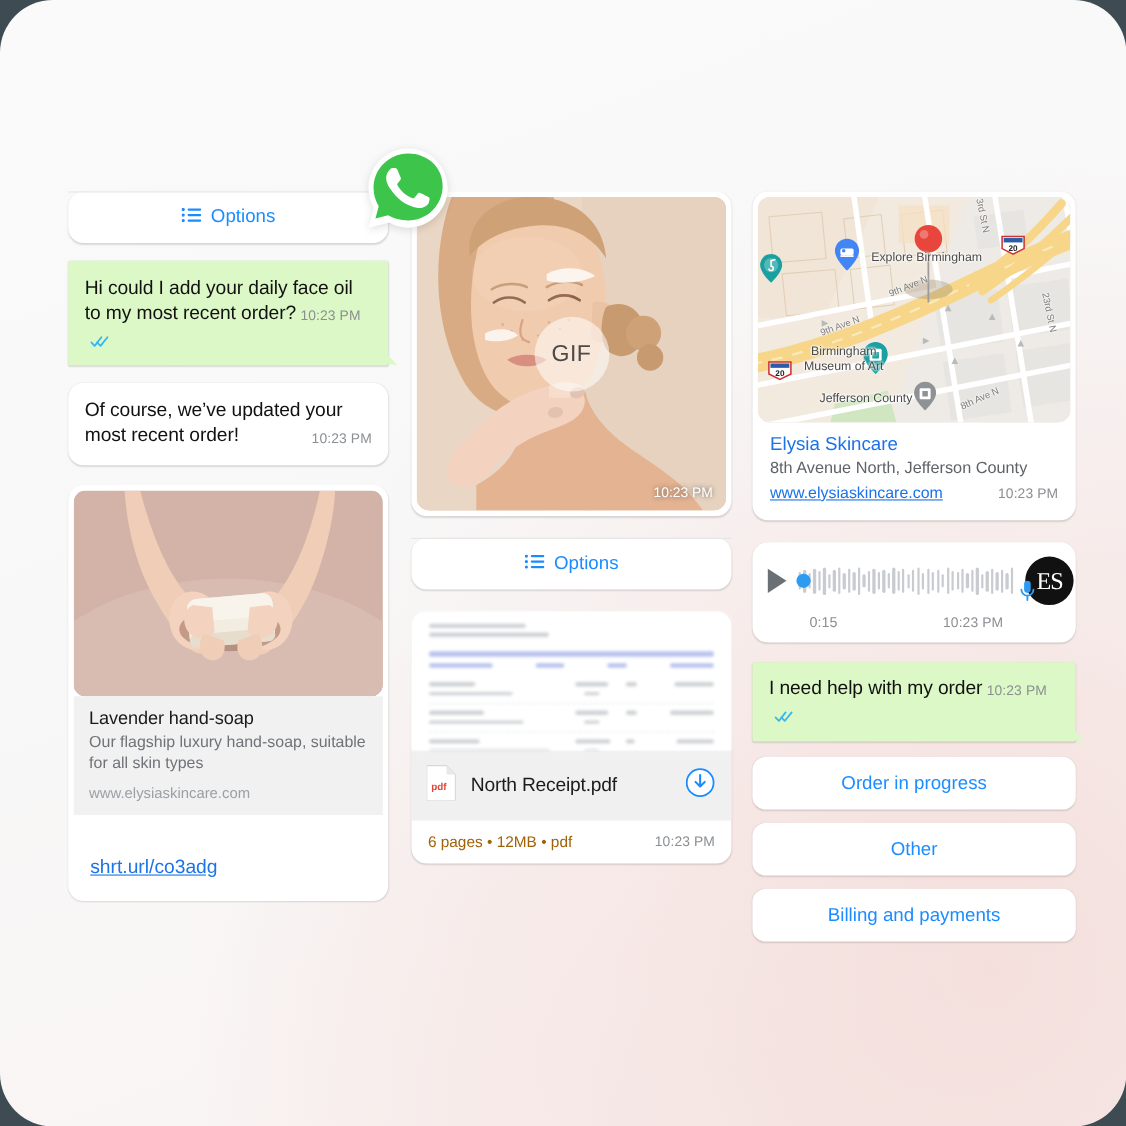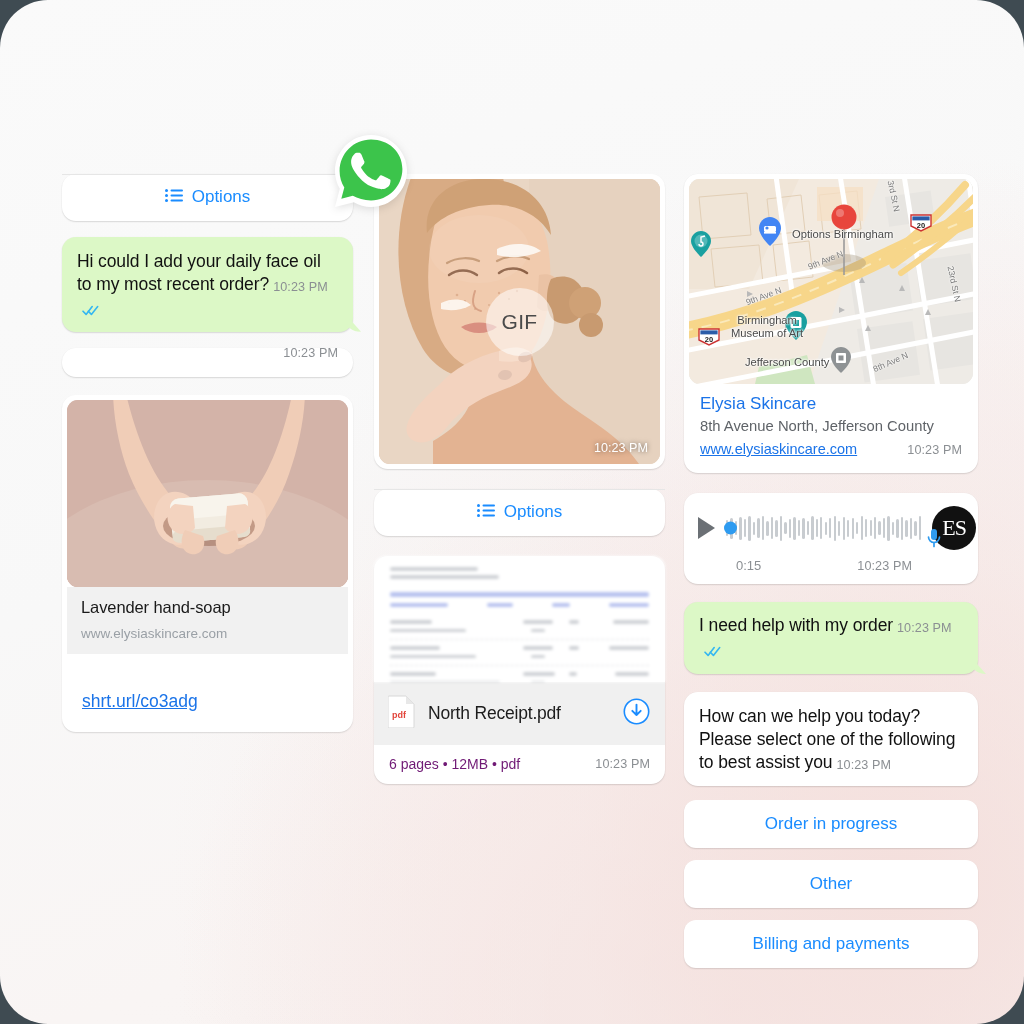--- a/index.html
+++ b/index.html
@@ -50,21 +50,21 @@
     color: #8b8f93;
     white-space: nowrap;
     letter-spacing: 0.1px;
   }
   .time-inline { margin-left: 4px; position: relative; top: 1px; }
   .time-right { display: block; text-align: right; margin-top: -19px; }
 
   
   .bubble.out {
     background: #dcf8c6;
-    border-radius: 14px;
+    border-radius: 2px;
   }
   .bubble.out::after {
     content: "";
     position: absolute;
     right: -8px;
     bottom: 0;
     width: 16px; height: 18px;
     background: #dcf8c6;
     border-bottom-left-radius: 16px 14px;
     clip-path: polygon(0 0, 100% 100%, 0 100%);
@@ -177,21 +177,21 @@
   .pp-line { background: #cfd2d6; height: 4px; border-radius: 2px; margin-bottom: 4px; }
   .pp-bar { background: #b9c3ef; height: 5px; border-radius: 2px; margin: 13px 0 6px 0; }
   .pp-row { display: flex; justify-content: space-between; align-items: flex-start;
             border-bottom: 1px dashed #e2e4e7; padding: 6px 0 7px 0; }
   .pp-cell { background: #cfd2d6; height: 4px; border-radius: 2px; }
   .pdf-file { background: #f0f0f0; display: flex; align-items: center; gap: 13px;
               padding: 13px 15px 13px 14px; }
   .pdf-name { flex: 1; font-size: 17.5px; color: #1c1c1c; letter-spacing: -0.2px; }
   .pdf-foot { display: flex; justify-content: space-between; align-items: center;
               padding: 11px 15px 12px 15px; }
-  .pdf-info { font-size: 14px; color: #701a75; }
+  .pdf-info { font-size: 14px; color: #a16207; }
   .dl-btn { cursor: pointer; flex: none; }
 
   
   .qr-btn {
     background: #fff; border-radius: 12px;
     box-shadow: 0 1px 1.5px rgba(0,0,0,0.13);
     text-align: center;
     padding: 14px 10px;
     font-size: 17px; font-weight: 500;
     color: #1a8cff;
@@ -243,20 +243,21 @@
           <svg width="17" height="11" viewBox="0 0 17 11">
             <path d="M1 6.2 L4.1 9.4 L10.2 1.6" stroke="#34b7f1" stroke-width="1.6" fill="none" stroke-linecap="round" stroke-linejoin="round"></path>
             <path d="M6.3 6.2 L9.4 9.4 L15.7 1.6" stroke="#34b7f1" stroke-width="1.6" fill="none" stroke-linecap="round" stroke-linejoin="round"></path>
           </svg>
         </span>
       </div>
     </div>
 
     <div class="bubble" style="margin-top:4px;">
       <div class="bubble-text" style="padding-bottom:12px;">
+        <span class="msg">Of course, we’ve updated your most recent order!</span>
         <span class="time time-right">10:23 PM</span>
       </div>
     </div>
 
     <div class="bubble img-card" style="margin-top:6px;">
       <div class="img-inner">
         <div class="prod-photo">
           <svg width="100%" height="187" viewBox="0 0 281 187" preserveAspectRatio="xMidYMid slice">
             <rect width="281" height="187" fill="#d3b3a8"></rect>
             <ellipse cx="140" cy="200" rx="190" ry="120" fill="#d8bcb1"></ellipse>
@@ -279,20 +280,21 @@
             <path d="M108 104 C100 108 98 120 104 128 C110 136 122 136 128 128 L126 106 Z" fill="#f3d3bf"></path>
             <path d="M178 104 C186 108 188 120 182 128 C176 136 164 136 158 128 L160 106 Z" fill="#f3d3bf"></path>
 
             <path d="M118 130 C112 140 114 152 124 154 C134 156 140 146 136 136 Z" fill="#f0cdb7"></path>
             <path d="M168 130 C174 140 172 152 162 154 C152 156 146 146 150 136 Z" fill="#f0cdb7"></path>
           </svg>
         </div>
       </div>
       <div class="prod-meta">
         <div class="prod-title">Lavender hand-soap</div>
+        <div class="prod-desc">Our flagship luxury hand-soap, suitable for all skin types</div>
         <div class="prod-url">www.elysiaskincare.com</div>
       </div>
       <div class="prod-msg">
         <br>
         <span class="link">shrt.url/co3adg</span>
       </div>
     </div>
 
   </div>
 
@@ -550,21 +552,21 @@
           </g>
 
           <g>
             <ellipse cx="155" cy="84" rx="22" ry="9" fill="#9a8b74" opacity="0.35"></ellipse>
             <line x1="155" y1="46" x2="155" y2="96" stroke="#9a9a9a" stroke-width="1.6"></line>
             <circle cx="155" cy="38" r="12.5" fill="#e8453c"></circle>
             <circle cx="151" cy="34" r="4" fill="#ffffff" opacity="0.28"></circle>
           </g>
         </svg>
         
-        <span class="mlabel" style="left:103px; top:49px;">Options Birmingham</span>
+        <span class="mlabel" style="left:103px; top:49px;">Explore Birmingham</span>
         <span class="mlabel" style="left:42px; top:135px; line-height:13px; text-align:center;">Birmingham<br>Museum of Art</span>
         <span class="mlabel" style="left:56px; top:177px;">Jefferson County</span>
         <span class="rlabel" style="left:118px; top:76px; transform:rotate(-22deg);">9th Ave N</span>
         <span class="rlabel" style="left:56px; top:112px; transform:rotate(-20deg);">9th Ave N</span>
         <span class="rlabel" style="left:189px; top:12px; transform:rotate(78deg);">3rd St N</span>
         <span class="rlabel" style="left:247px; top:100px; transform:rotate(78deg);">23rd St N</span>
         <span class="rlabel" style="left:183px; top:178px; transform:rotate(-24deg);">8th Ave N</span>
       </div>
       <div class="map-meta">
         <div class="map-name">Elysia Skincare</div>
@@ -647,25 +649,20 @@
       <div class="bubble-text" style="padding:12px 15px 12px 15px;">
         <span class="msg">I need help with my order</span><span class="time time-inline">10:23 PM</span><span class="ticks">
           <svg width="17" height="11" viewBox="0 0 17 11">
             <path d="M1 6.2 L4.1 9.4 L10.2 1.6" stroke="#34b7f1" stroke-width="1.6" fill="none" stroke-linecap="round" stroke-linejoin="round"></path>
             <path d="M6.3 6.2 L9.4 9.4 L15.7 1.6" stroke="#34b7f1" stroke-width="1.6" fill="none" stroke-linecap="round" stroke-linejoin="round"></path>
           </svg>
         </span>
       </div>
     </div>
 
-    <div class="bubble" style="margin-top:6px;">
-      <div class="bubble-text">
-        <span class="msg">How can we help you today? Please select one of the following to best assist you</span><span class="time time-inline">10:23 PM</span>
-      </div>
-    </div>
 
     <div class="qr-btn" style="margin-top:2px;">
       <span>Order in progress</span>
     </div>
     <div class="qr-btn">
       <span>Other</span>
     </div>
     <div class="qr-btn">
       <span>Billing and payments</span>
     </div>

